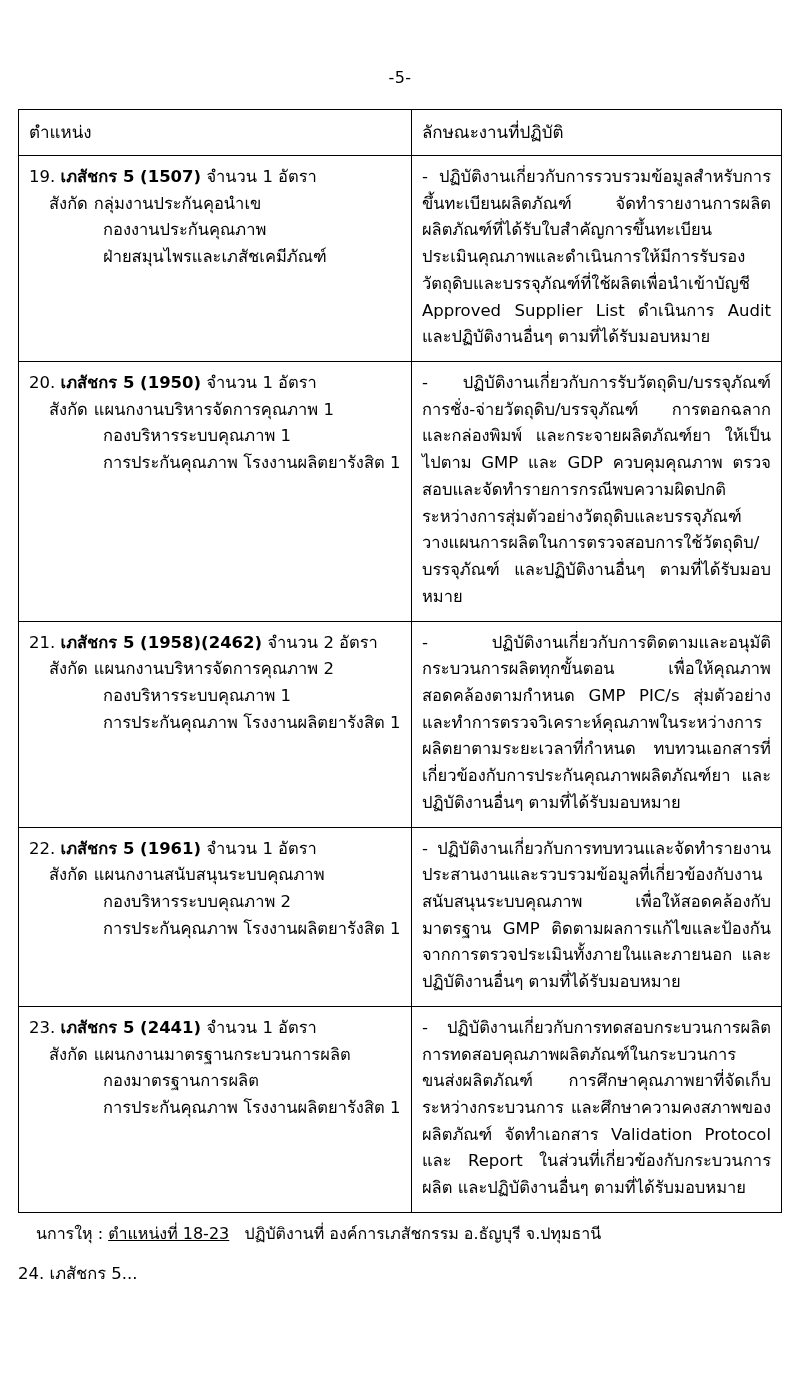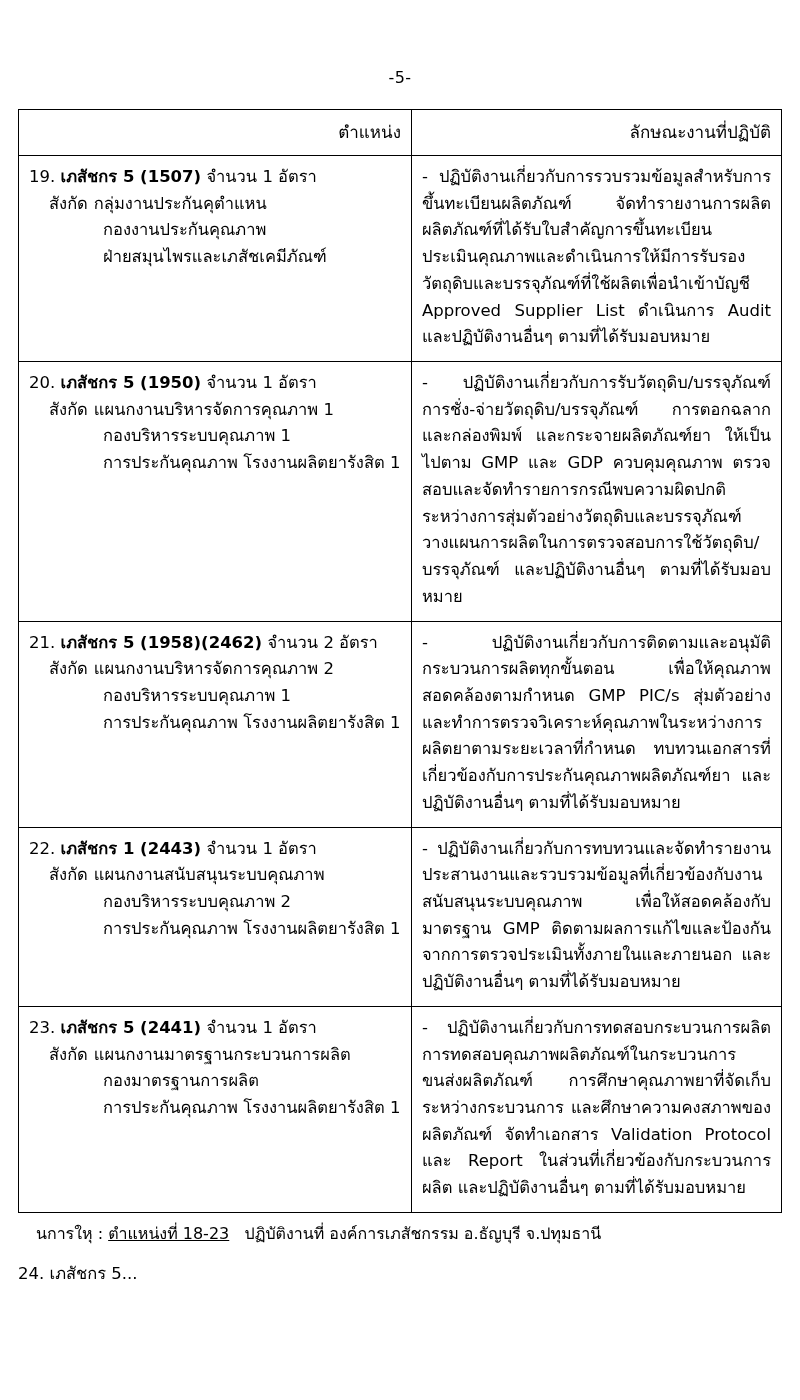--- a/index.html
+++ b/index.html
@@ -32,21 +32,21 @@
     margin: 22px auto 0 auto;
     border-collapse: collapse;
     table-layout: fixed;
   }
   table.doc-table td, table.doc-table th {
     border: 1px solid #000000;
     vertical-align: top;
     padding: 8px 10px 10px 10px;
   }
   thead th {
-    text-align: right;
+    text-align: left;
     font-weight: normal;
     font-size: 17px;
     padding-top: 10px;
     padding-bottom: 10px;
   }
   col.c1 { width: 51.5%; }
   col.c2 { width: 48.5%; }
   .pos-head {
     font-size: 16.5px;
     line-height: 1.62;
@@ -115,21 +115,21 @@
         <th>ตำแหน่ง</th>
         <th>ลักษณะงานที่ปฏิบัติ</th>
       </tr>
     </thead>
     <tbody id="tbody">
         <tr>
           <td>
             <div class="pos-head"><span class="pos-num">19.</span> <span class="pos-title">เภสัชกร 5 (1507)</span> <span>จำนวน 1 อัตรา</span></div>
             <div class="pos-sub">
               <span class="underline indent-1">สังกัด</span>
-              <span>กลุ่มงานประกันคุตำแหน</span>
+              <span>กลุ่มงานประกันคุอนำเข</span>
             </div>
             <div class="pos-sub">
               <span class="indent-2"></span>
               <span>กองงานประกันคุณภาพ</span>
             </div>
             <div class="pos-sub">
               <span class="indent-2"></span>
               <span>ฝ่ายสมุนไพรและเภสัชเคมีภัณฑ์</span>
             </div>
           </td>
@@ -172,21 +172,21 @@
               <span class="indent-2"></span>
               <span>การประกันคุณภาพ โรงงานผลิตยารังสิต 1</span>
             </div>
           </td>
           <td>
             <div class="duty">- ปฏิบัติงานเกี่ยวกับการติดตามและอนุมัติกระบวนการผลิตทุกขั้นตอน เพื่อให้คุณภาพสอดคล้องตามกำหนด GMP PIC/s สุ่มตัวอย่างและทำการตรวจวิเคราะห์คุณภาพในระหว่างการผลิตยาตามระยะเวลาที่กำหนด ทบทวนเอกสารที่เกี่ยวข้องกับการประกันคุณภาพผลิตภัณฑ์ยา และปฏิบัติงานอื่นๆ ตามที่ได้รับมอบหมาย</div>
           </td>
         </tr>
         <tr>
           <td>
-            <div class="pos-head"><span class="pos-num">22.</span> <span class="pos-title">เภสัชกร 1 (2443)</span> <span>จำนวน 1 อัตรา</span></div>
+            <div class="pos-head"><span class="pos-num">22.</span> <span class="pos-title">เภสัชกร 5 (1961)</span> <span>จำนวน 1 อัตรา</span></div>
             <div class="pos-sub">
               <span class="underline indent-1">สังกัด</span>
               <span>แผนกงานสนับสนุนระบบคุณภาพ</span>
             </div>
             <div class="pos-sub">
               <span class="indent-2"></span>
               <span>กองบริหารระบบคุณภาพ 2</span>
             </div>
             <div class="pos-sub">
               <span class="indent-2"></span>

